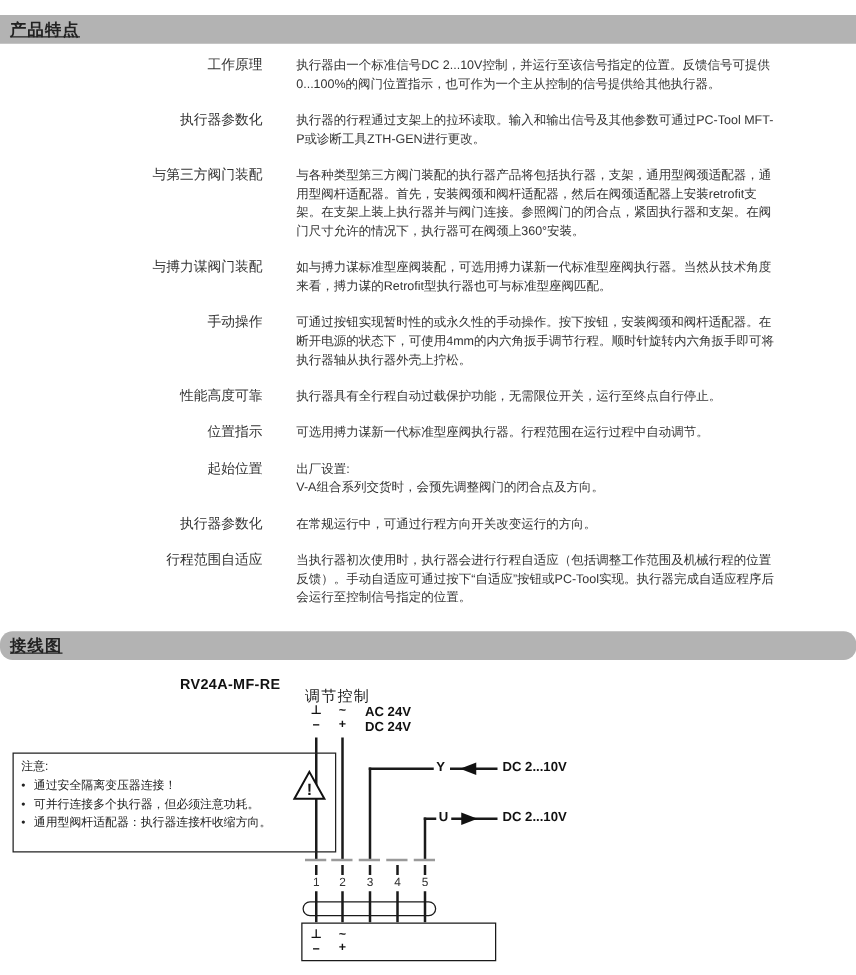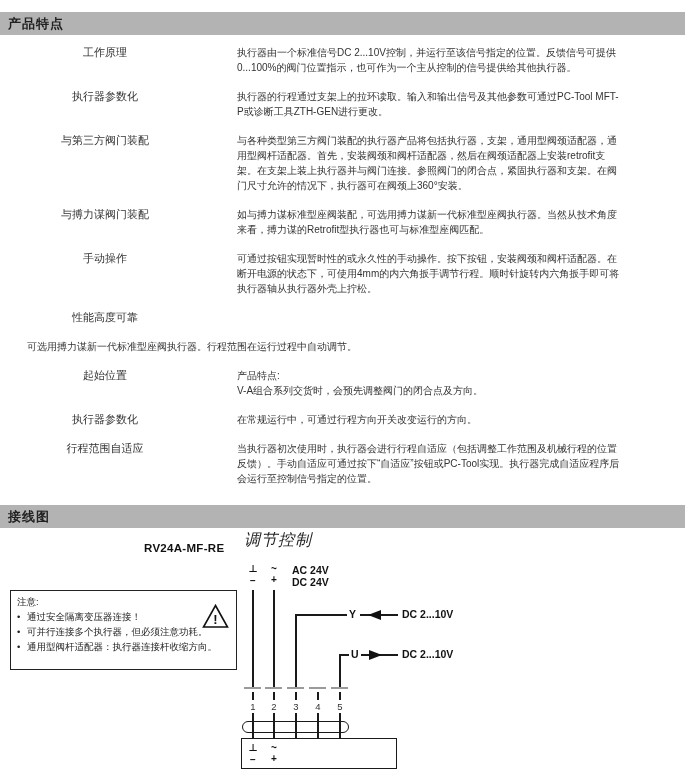--- a/index.html
+++ b/index.html
@@ -9,59 +9,60 @@
     font-family:"Liberation Sans","DejaVu Sans",sans-serif;
     color:#333;
   }
   .page { position:relative; width:685px; height:780px; }
 
   .section-bar {
     position:absolute; left:0; width:685px; height:23px;
     background:#b3b3b3; display:flex; align-items:center;
     padding-left:8px; font-size:13px; font-weight:bold; color:#222;
     letter-spacing:1px;
+    text-decoration:underline;
   }
   #bar-features { top:12px; }
-  #bar-wiring   { top:505px; }
+  #bar-wiring   { top:505px;border-radius:10px; }
 
   .features { position:absolute; top:45px; left:0; width:685px; }
   .feature-row { display:flex; margin-bottom:14px; }
   .feature-label {
-    flex:none; width:210px; text-align:center;
+    flex:none; width:210px; text-align:right;
     font-size:11px; line-height:15px; color:#333;
   }
   .feature-text {
     margin-left:27px; width:386px;
     font-size:10px; line-height:15px; color:#333;
     white-space:pre-line;
   }
 
   
   .diagram { position:absolute; top:527px; left:0; width:685px; height:253px; }
   .vline { position:absolute; width:1.5px; background:#1a1a1a; }
   .hline { position:absolute; height:1.5px; background:#1a1a1a; }
   .sym { position:absolute; width:18px; text-align:center; font-size:10px; font-weight:bold; line-height:11px; color:#111; }
   .model { position:absolute; left:144px; top:15px; font-size:11.5px; font-weight:bold; color:#111; letter-spacing:.3px; }
-  .mode  { position:absolute; left:244px; top:3px; font-size:16px; color:#222; letter-spacing:1px;font-style:italic; }
+  .mode  { position:absolute; left:244px; top:22px; font-size:12px; color:#222; letter-spacing:1px; }
   .pwr   { position:absolute; left:292px; font-size:10.5px; font-weight:bold; color:#111; line-height:12px; }
   .sig-label { position:absolute; font-size:10.5px; font-weight:bold; color:#111; }
   .tri-left  { position:absolute; width:0; height:0; border-top:5px solid transparent; border-bottom:5px solid transparent; border-right:13px solid #111; }
   .tri-right { position:absolute; width:0; height:0; border-top:5px solid transparent; border-bottom:5px solid transparent; border-left:13px solid #111; }
   .dash { position:absolute; top:160px; width:17px; height:2px; background:#9a9a9a; }
   .tnum { position:absolute; top:174px; width:18px; text-align:center; font-size:9.5px; color:#333; }
   .grommet {
     position:absolute; left:242px; top:194px; width:107px; height:12px;
     border:1.2px solid #1a1a1a; border-radius:7px; background:transparent;
   }
   .actuator {
     position:absolute; left:241px; top:211px; width:156px; height:31px;
     border:1.5px solid #1a1a1a; background:#fff;
   }
   .notice {
-    position:absolute; left:10px; top:63px; width:227px; height:80px;
+    position:absolute; left:10px; top:75px; width:259px; height:80px;
     border:1px solid #222; padding:3px 6px 15px 6px;
     font-size:9.5px; line-height:15px; color:#222;
   }
   .notice-item { display:flex; }
   .notice-item .bullet { width:10px; flex:none; }
   .warn { position:absolute; right:7px; top:13px; }
 </style>
 </head>
 <body>
 
@@ -87,27 +88,29 @@
     <div class="feature-row">
       <div class="feature-label">与搏力谋阀门装配</div>
       <div class="feature-text">如与搏力谋标准型座阀装配，可选用搏力谋新一代标准型座阀执行器。当然从技术角度来看，搏力谋的Retrofit型执行器也可与标准型座阀匹配。</div>
     </div>
     <div class="feature-row">
       <div class="feature-label">手动操作</div>
       <div class="feature-text">可通过按钮实现暂时性的或永久性的手动操作。按下按钮，安装阀颈和阀杆适配器。在断开电源的状态下，可使用4mm的内六角扳手调节行程。顺时针旋转内六角扳手即可将执行器轴从执行器外壳上拧松。</div>
     </div>
     <div class="feature-row">
       <div class="feature-label">性能高度可靠</div>
-    </div>
-    <div class="feature-row">
+      <div class="feature-text">执行器具有全行程自动过载保护功能，无需限位开关，运行至终点自行停止。</div>
+    </div>
+    <div class="feature-row">
+      <div class="feature-label">位置指示</div>
       <div class="feature-text">可选用搏力谋新一代标准型座阀执行器。行程范围在运行过程中自动调节。</div>
     </div>
     <div class="feature-row">
       <div class="feature-label">起始位置</div>
-      <div class="feature-text">产品特点:
+      <div class="feature-text">出厂设置:
 V-A组合系列交货时，会预先调整阀门的闭合点及方向。</div>
     </div>
     <div class="feature-row">
       <div class="feature-label">执行器参数化</div>
       <div class="feature-text">在常规运行中，可通过行程方向开关改变运行的方向。</div>
     </div>
     <div class="feature-row">
       <div class="feature-label">行程范围自适应</div>
       <div class="feature-text">当执行器初次使用时，执行器会进行行程自适应（包括调整工作范围及机械行程的位置反馈）。手动自适应可通过按下“自适应”按钮或PC-Tool实现。执行器完成自适应程序后会运行至控制信号指定的位置。</div>
     </div>

